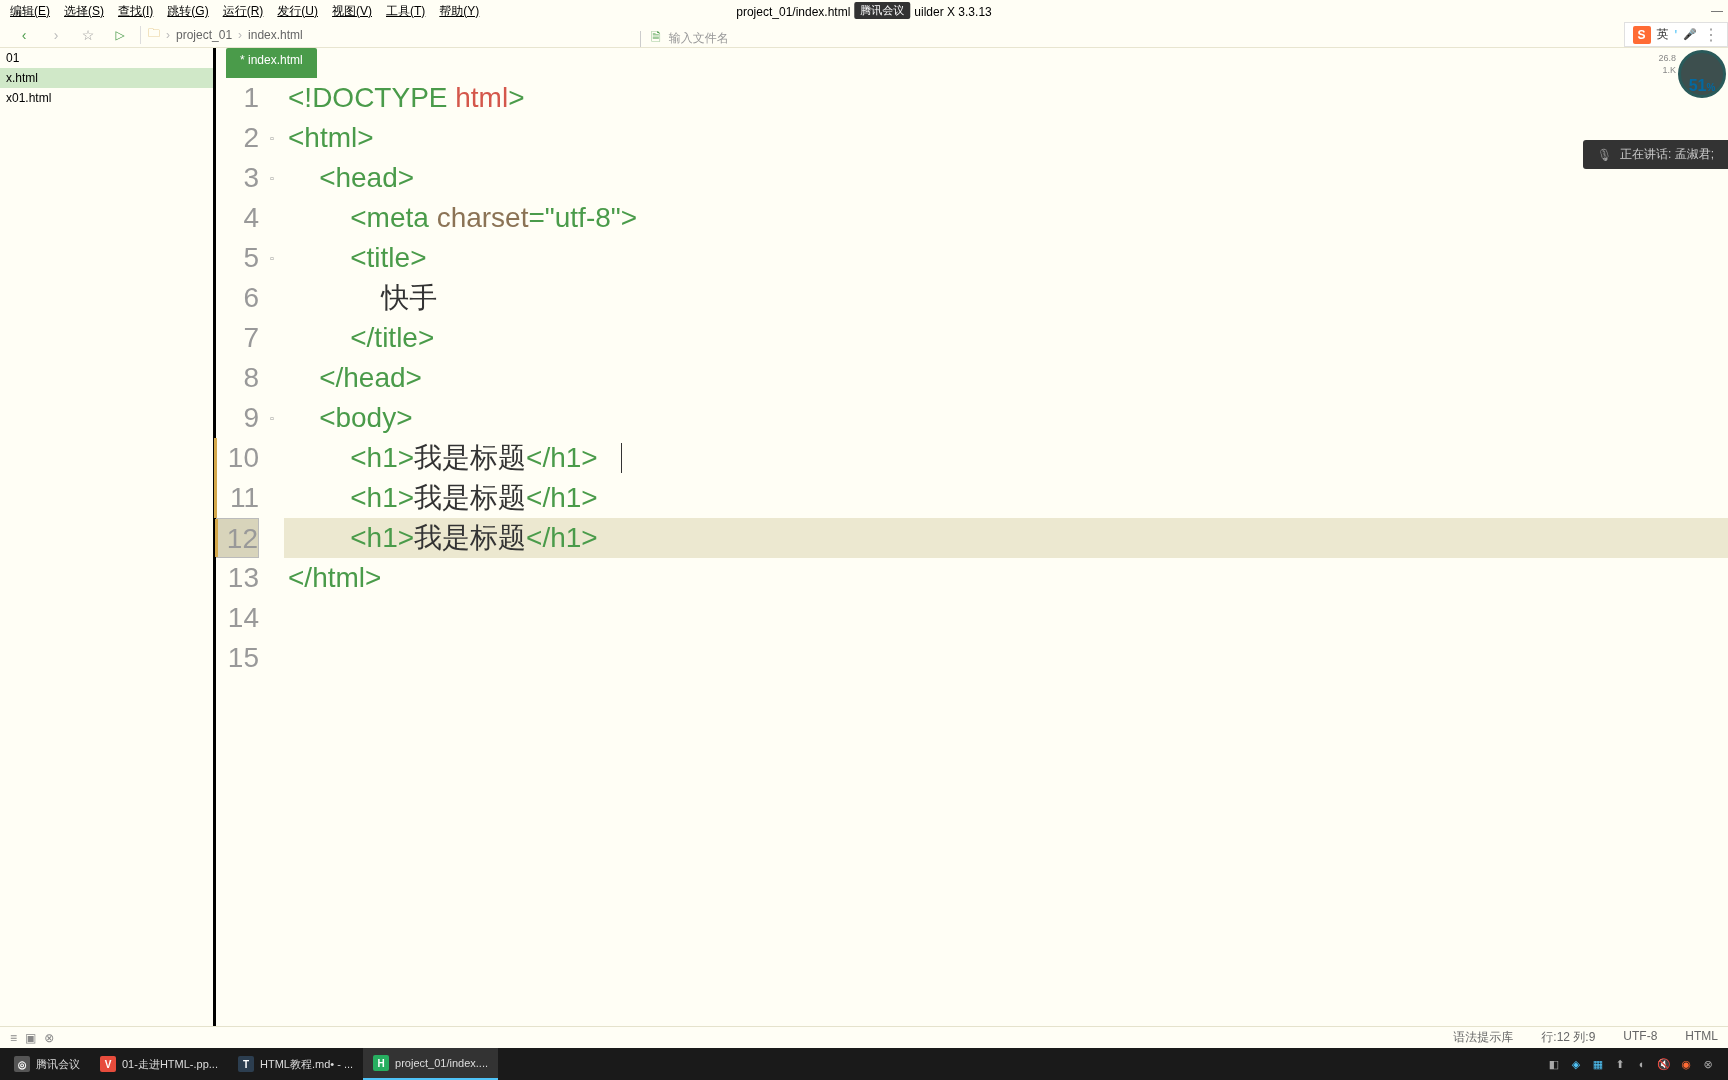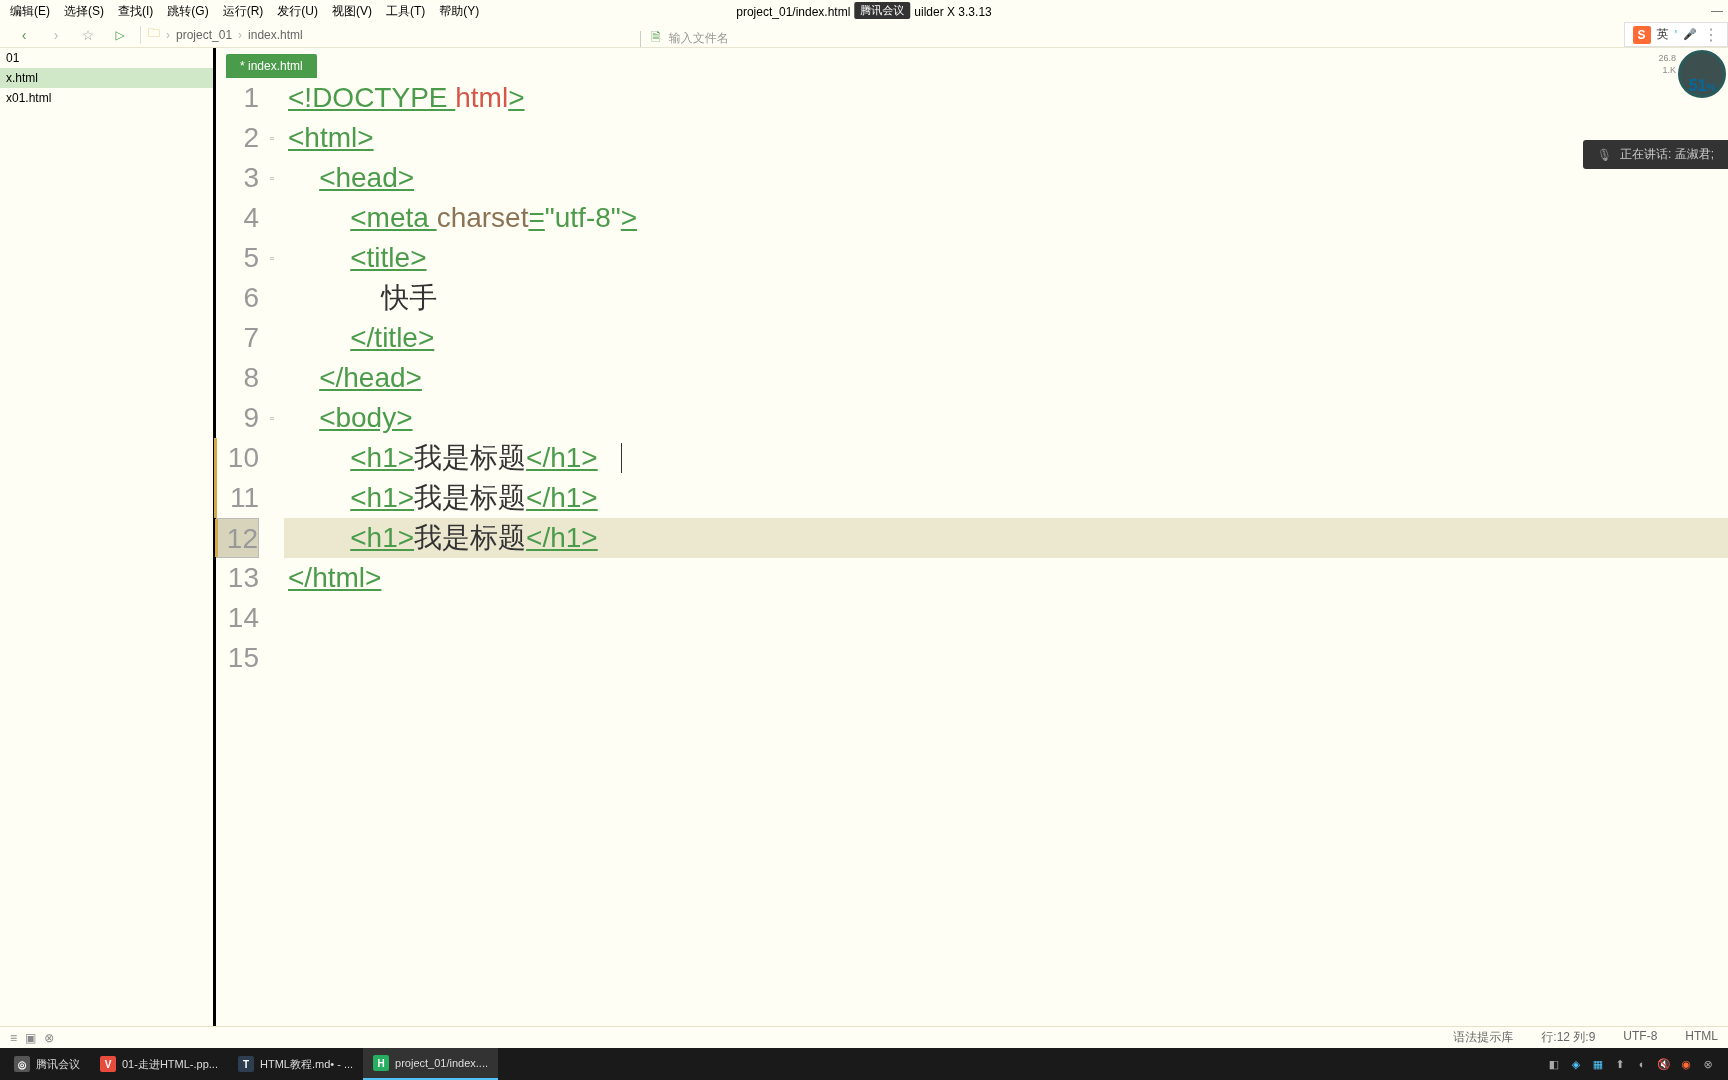--- a/index.html
+++ b/index.html
@@ -1,20 +1,20 @@
 <!DOCTYPE html>
 <html><head>
 <meta charset="utf-8">
 <style>
 * { margin: 0; padding: 0; box-sizing: border-box; font-family: "Microsoft YaHei", Arial, sans-serif; }
 body { width: 1728px; height: 1080px; background: #fffef5; overflow: hidden; position: relative; }
 
 
 .menubar { height: 22px; display: flex; align-items: center; padding: 0 0 0 3px; font-size: 12px; background: #fffef5; }
-.menubar span { padding: 0 7px; cursor: pointer; }
+.menubar span { padding: 0 7px; cursor: pointer; text-decoration: underline; }
 .title-center { position: absolute; left: 50%; top: 2px; transform: translateX(-50%); font-size: 12px; display: flex; align-items: flex-end; gap: 4px; }
 .title-overlay { background: #333; color: #fff; padding: 1px 6px; border-radius: 2px; font-size: 11px; }
 .window-controls { position: absolute; right: 5px; top: 4px; display: flex; gap: 14px; font-size: 12px; color: #666; }
 
 
 .toolbar { height: 26px; display: flex; align-items: center; padding: 0 8px; background: #fffef5; border-bottom: 1px solid #e8e5d0; }
 .tb-icon { width: 20px; height: 20px; display: flex; align-items: center; justify-content: center; margin: 0 6px; color: #555; }
 .tb-arrow { color: #4a9b4a; font-size: 14px; }
 .tb-star { color: #999; font-size: 14px; }
 .tb-play { color: #4a9b4a; font-size: 12px; }
@@ -35,35 +35,35 @@
 .ime-mic { color: #ff6b35; font-size: 11px; }
 
 
 .main { display: flex; height: calc(100% - 48px - 22px - 32px); }
 .sidebar { width: 216px; background: #fffef5; border-right: 3px solid #000000; font-size: 12px; }
 .sidebar-item { padding: 3px 6px; cursor: pointer; }
 .sidebar-item.active { background: #d0e8c8; }
 .editor-area { flex: 1; display: flex; flex-direction: column; }
 
 
-.tab-bar { height: 30px; display: flex; align-items: flex-end; padding-left: 10px; background: #fffef5; }
+.tab-bar { height: 30px; display: flex; padding-left: 10px; background: #fffef5; }
 .tab { background: #4a9b4a; color: #fff; padding: 5px 14px; font-size: 12px; border-radius: 2px 2px 0 0; }
 
 
 .code-editor { flex: 1; display: flex; background: #fffef5; font-family: Consolas, Monaco, monospace; font-size: 28px; line-height: 40px; }
 .gutter { width: 54px; text-align: right; padding-right: 10px; color: #999; background: #fffef5; user-select: none; border-right: 1px solid transparent; position: relative; }
 .gutter .ln { height: 40px; position: relative; }
 .gutter .ln.mod::before { content: ""; position: absolute; left: -2px; top: 0; bottom: 0; width: 3px; background: #d4a84b; }
 .gutter .ln.curr { background: #d8d4bb; border: 1px solid #bbb; }
 .fold-col { width: 14px; color: #999; font-size: 11px; }
 .fold-col div { height: 40px; display: flex; align-items: center; }
 .code { flex: 1; }
 .code-line { height: 40px; white-space: pre; padding-left: 4px; }
 .code-line.hl { background: #ece8d0; }
-.tag { color: #4a9b4a; text-decoration: underline; }
+.tag { color: #4a9b4a; }
 .attr { color: #8b7355; }
 .str { color: #4a9b4a; }
 .kw { color: #d4574b; }
 .txt { color: #333; }
 .cursor { display: inline-block; width: 1px; height: 30px; background: #333; vertical-align: middle; position: relative; top: -2px; }
 
 
 .statusbar { height: 22px; background: #fffef5; border-top: 1px solid #e5e2cc; display: flex; align-items: center; padding: 0 10px; font-size: 12px; color: #666; }
 .statusbar .right { margin-left: auto; display: flex; gap: 28px; }
 .sb-icon { color: #888; margin-right: 8px; }

